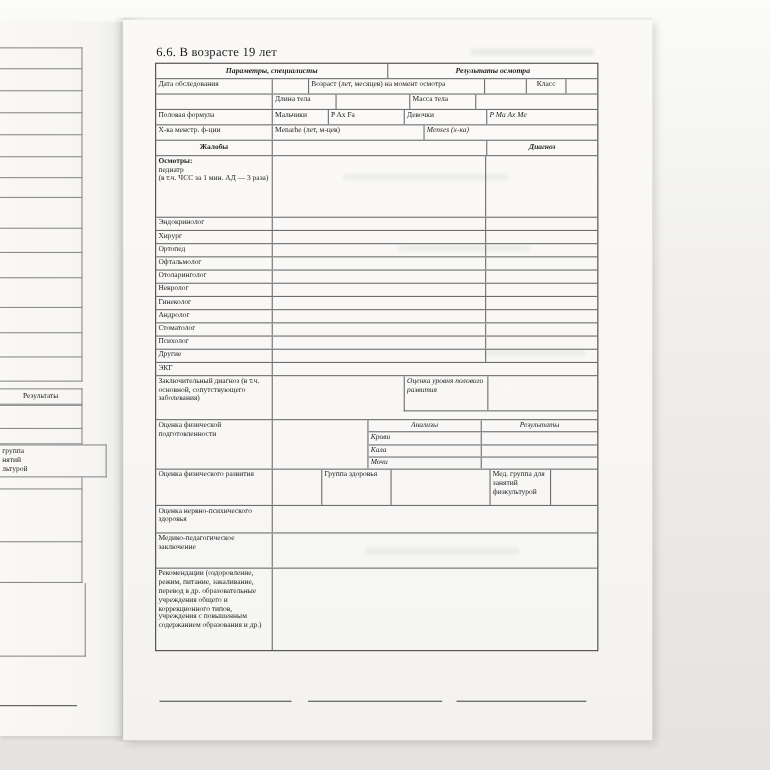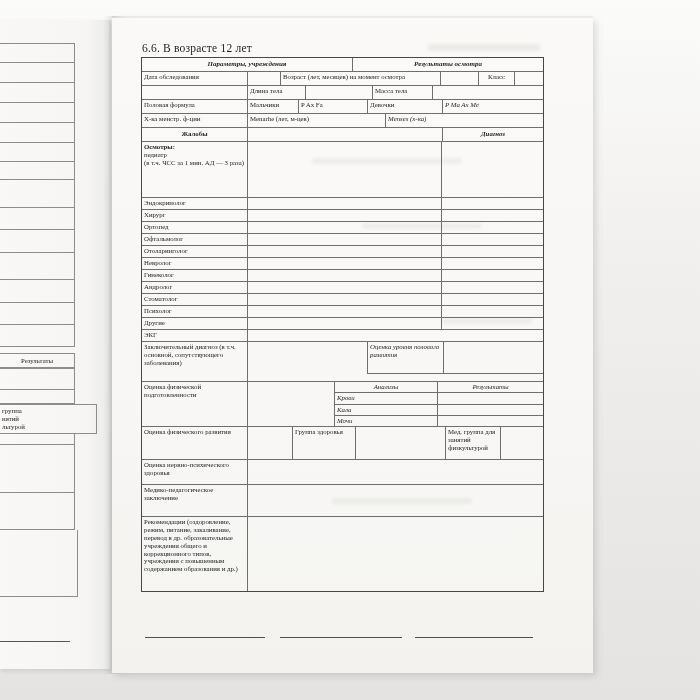--- a/index.html
+++ b/index.html
@@ -96,26 +96,26 @@
   <div class="edge-top"></div>
 
   <div class="page-right">
 
     <div class="bl" style="left:316px;top:26px;width:112px;height:7px;"></div>
     <div class="bl" style="left:200px;top:140px;width:150px;height:6px;"></div>
     <div class="bl" style="left:250px;top:205px;width:120px;height:6px;"></div>
     <div class="bl" style="left:330px;top:300px;width:90px;height:6px;"></div>
     <div class="bl" style="left:220px;top:480px;width:140px;height:6px;"></div>
 
-    <div class="title">6.6. В возрасте 12 лет</div>
+    <div class="title">6.6. В возрасте 19 лет</div>
 
     <div class="tbl">
 
       <div class="r" style="height:14px;">
-        <div class="c hi" style="width:211px;">Параметры, учреждения</div>
+        <div class="c hi" style="width:211px;">Параметры, специалисты</div>
         <div class="c hi" style="width:190px;">Результаты осмотра</div>
       </div>
 
       <div class="r" style="height:14px;">
         <div class="c" style="width:106px;">Дата обследования</div>
         <div class="c" style="width:33px;"></div>
         <div class="c" style="width:160px;">Возраст (лет, месяцев) на момент осмотра</div>
         <div class="c" style="width:38px;"></div>
         <div class="c ctr" style="width:36px;">Класс</div>
         <div class="c" style="width:28px;"></div>

